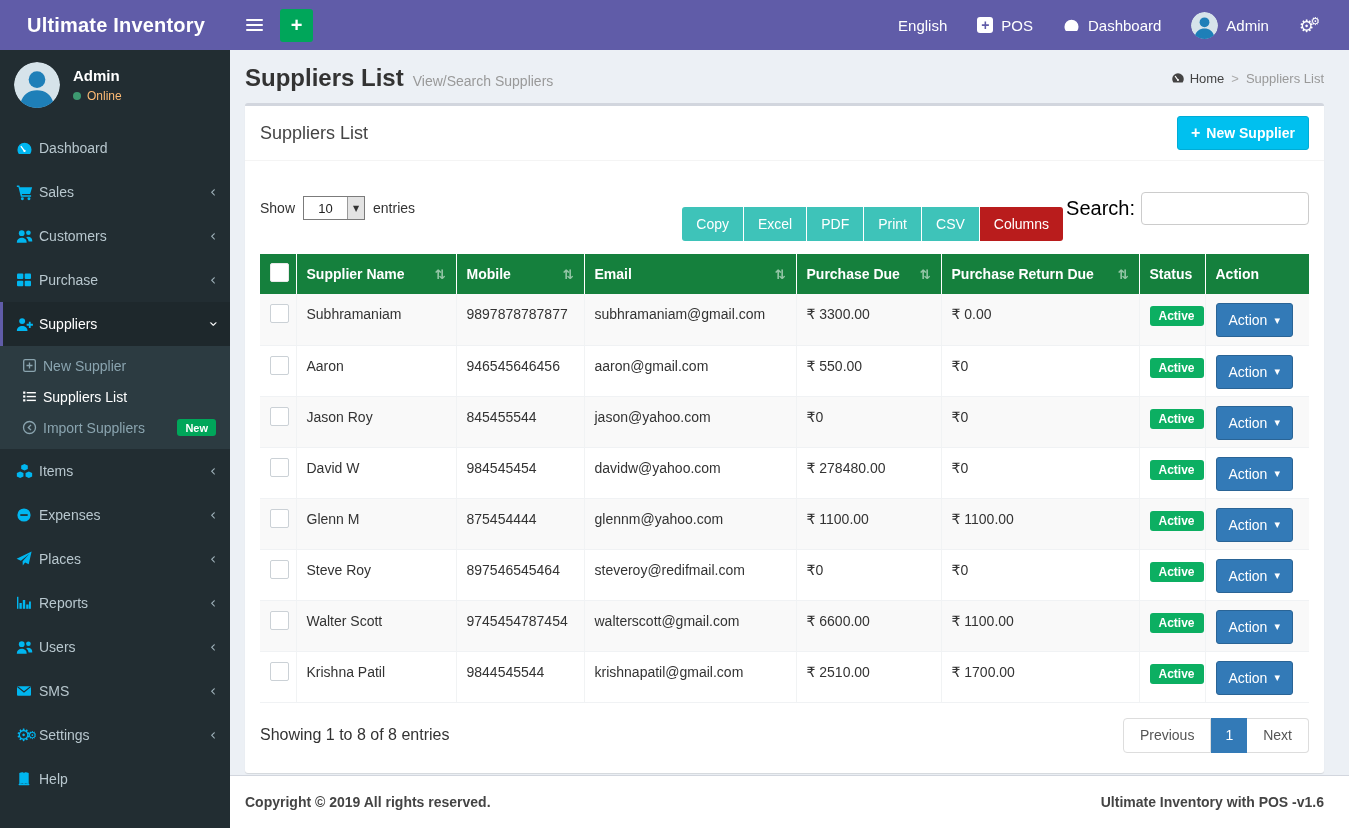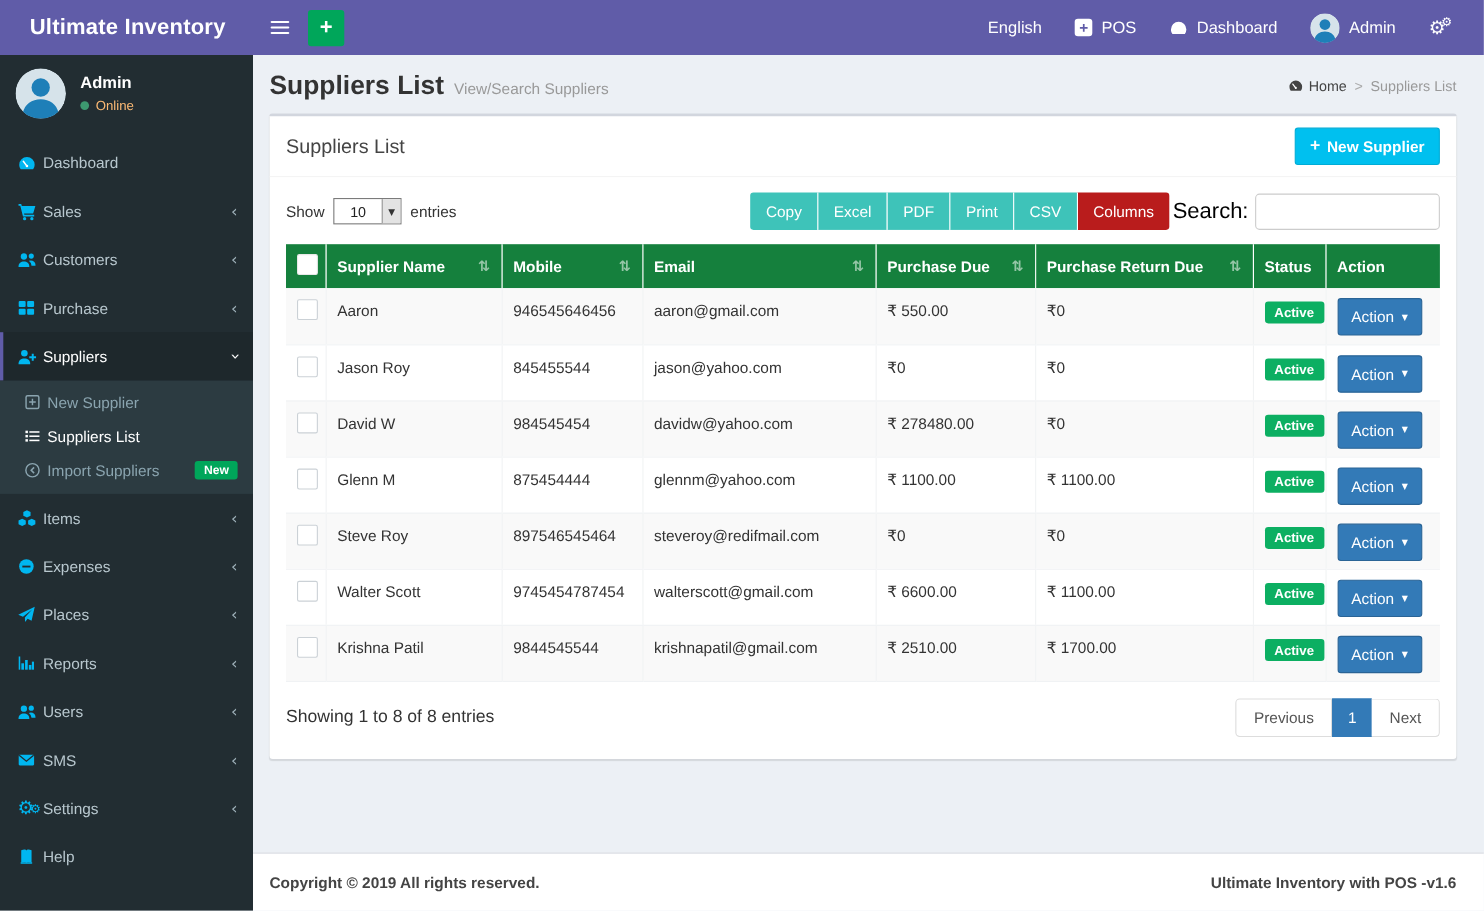--- a/index.html
+++ b/index.html
@@ -64,21 +64,21 @@
   .btn-new { background:#00c0ef; border:1px solid #00acd6; color:#fff; border-radius:3px; height:34px; padding:0 13px; font-size:14px; display:flex; align-items:center; gap:6px; cursor:pointer; font-weight:600; }
   .btn-new .plus { font-weight:bold; font-size:16px; }
 
   .controls { display:flex; align-items:center; padding:14px 15px 13px 15px; }
   .length { display:flex; align-items:center; gap:8px; font-size:14px; color:#333; }
   .fake-select { width:62px; height:24px; border:1px solid #7b7b7b; background:#fff; display:flex; cursor:pointer; }
   .fake-select .val { flex:1; display:flex; align-items:center; justify-content:center; font-size:13px; color:#222; }
   .fake-select .arrow { width:17px; background:#e3e3e3; border-left:1px solid #9a9a9a; display:flex; align-items:center; justify-content:center; font-size:8px; color:#333; font-family:"DejaVu Sans",sans-serif; }
   .controls-right { margin-left:auto; display:flex; align-items:center; }
   .export-group { display:flex; }
-  .btn-export { background:#3ec3b9; color:#fff; border:none; height:34px; padding:0 14px; font-size:14px; cursor:pointer; font-family:inherit; }
+  .btn-export { background:#3ec3b9; color:#fff; border:none; height:34px; padding:0 14px; font-size:14px; cursor:pointer; font-family:inherit;margin-top:32px; }
   .btn-export + .btn-export { border-left:1px solid #fff; }
   .btn-export:first-child { border-radius:3px 0 0 3px; }
   .btn-export:last-child { border-radius:0 3px 3px 0; background:#b91c1c; }
   .search-label { font-size:20px; font-weight:400; color:#000000; margin:0 6px 0 3px; }
   .search-input { width:168px; height:33px; border:1px solid #ccc; border-radius:4px; padding:0 9px; font-size:14px; font-family:inherit; outline:none; }
 
   
   .table-wrap { padding:0 15px; }
   table.suppliers { width:100%; border-collapse:collapse; table-layout:fixed; font-size:14px; }
   thead th { background:#15803d; color:#fff; text-align:left; padding:0 10px; height:40px; font-weight:bold; }
@@ -488,20 +488,33 @@
                     <span class="sort-ic">⇅</span>
                   </div>
                 </th>
               <th><span>Status</span></th>
               <th><span>Action</span></th>
             </tr>
           </thead>
           <tbody>
             <tr>
               <td class="cell-cb"><span class="cb"></span></td>
+              <td>Subhramaniam</td>
+              <td>9897878787877</td>
+              <td>subhramaniam@gmail.com</td>
+              <td>₹ 3300.00</td>
+              <td>₹ 0.00</td>
+              <td><span class="badge-active">Active</span></td>
+              <td class="cell-action"><button class="btn-action">
+                    <span>Action</span>
+                    <span class="caret">▾</span>
+                  </button></td>
+            </tr>
+            <tr>
+              <td class="cell-cb"><span class="cb"></span></td>
               <td>Aaron</td>
               <td>946545646456</td>
               <td>aaron@gmail.com</td>
               <td>₹ 550.00</td>
               <td>₹0</td>
               <td><span class="badge-active">Active</span></td>
               <td class="cell-action"><button class="btn-action">
                     <span>Action</span>
                     <span class="caret">▾</span>
                   </button></td>

